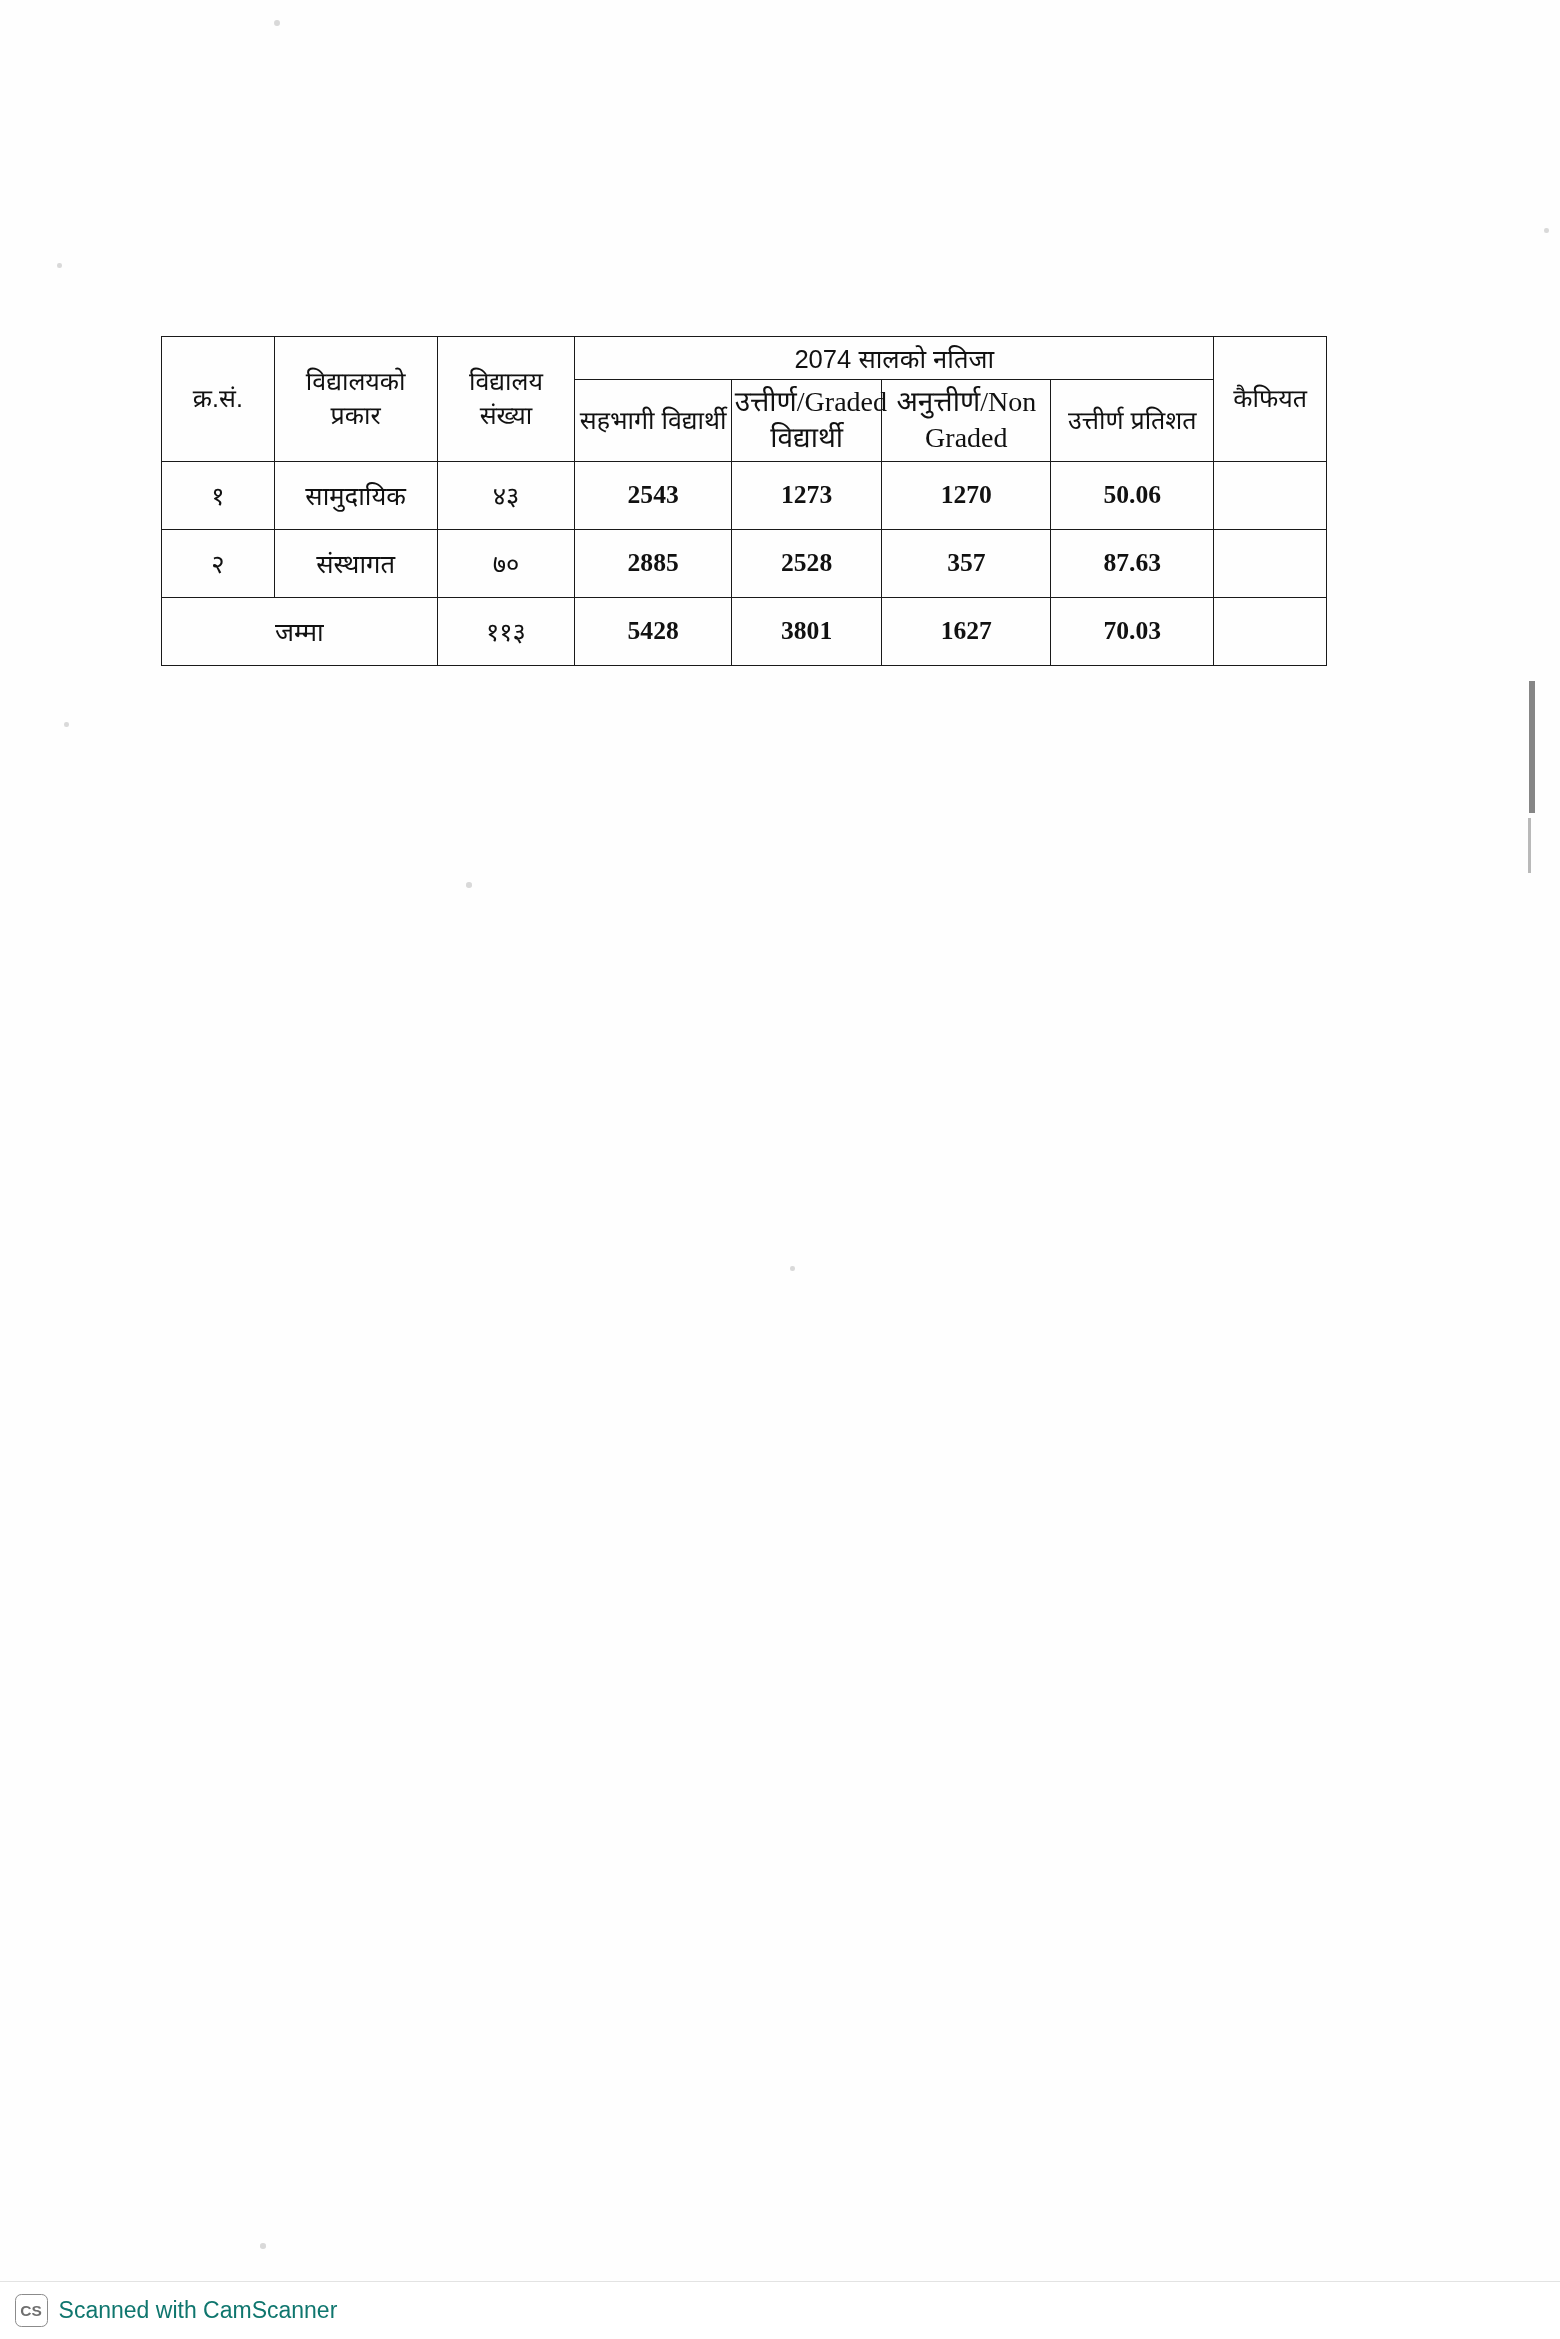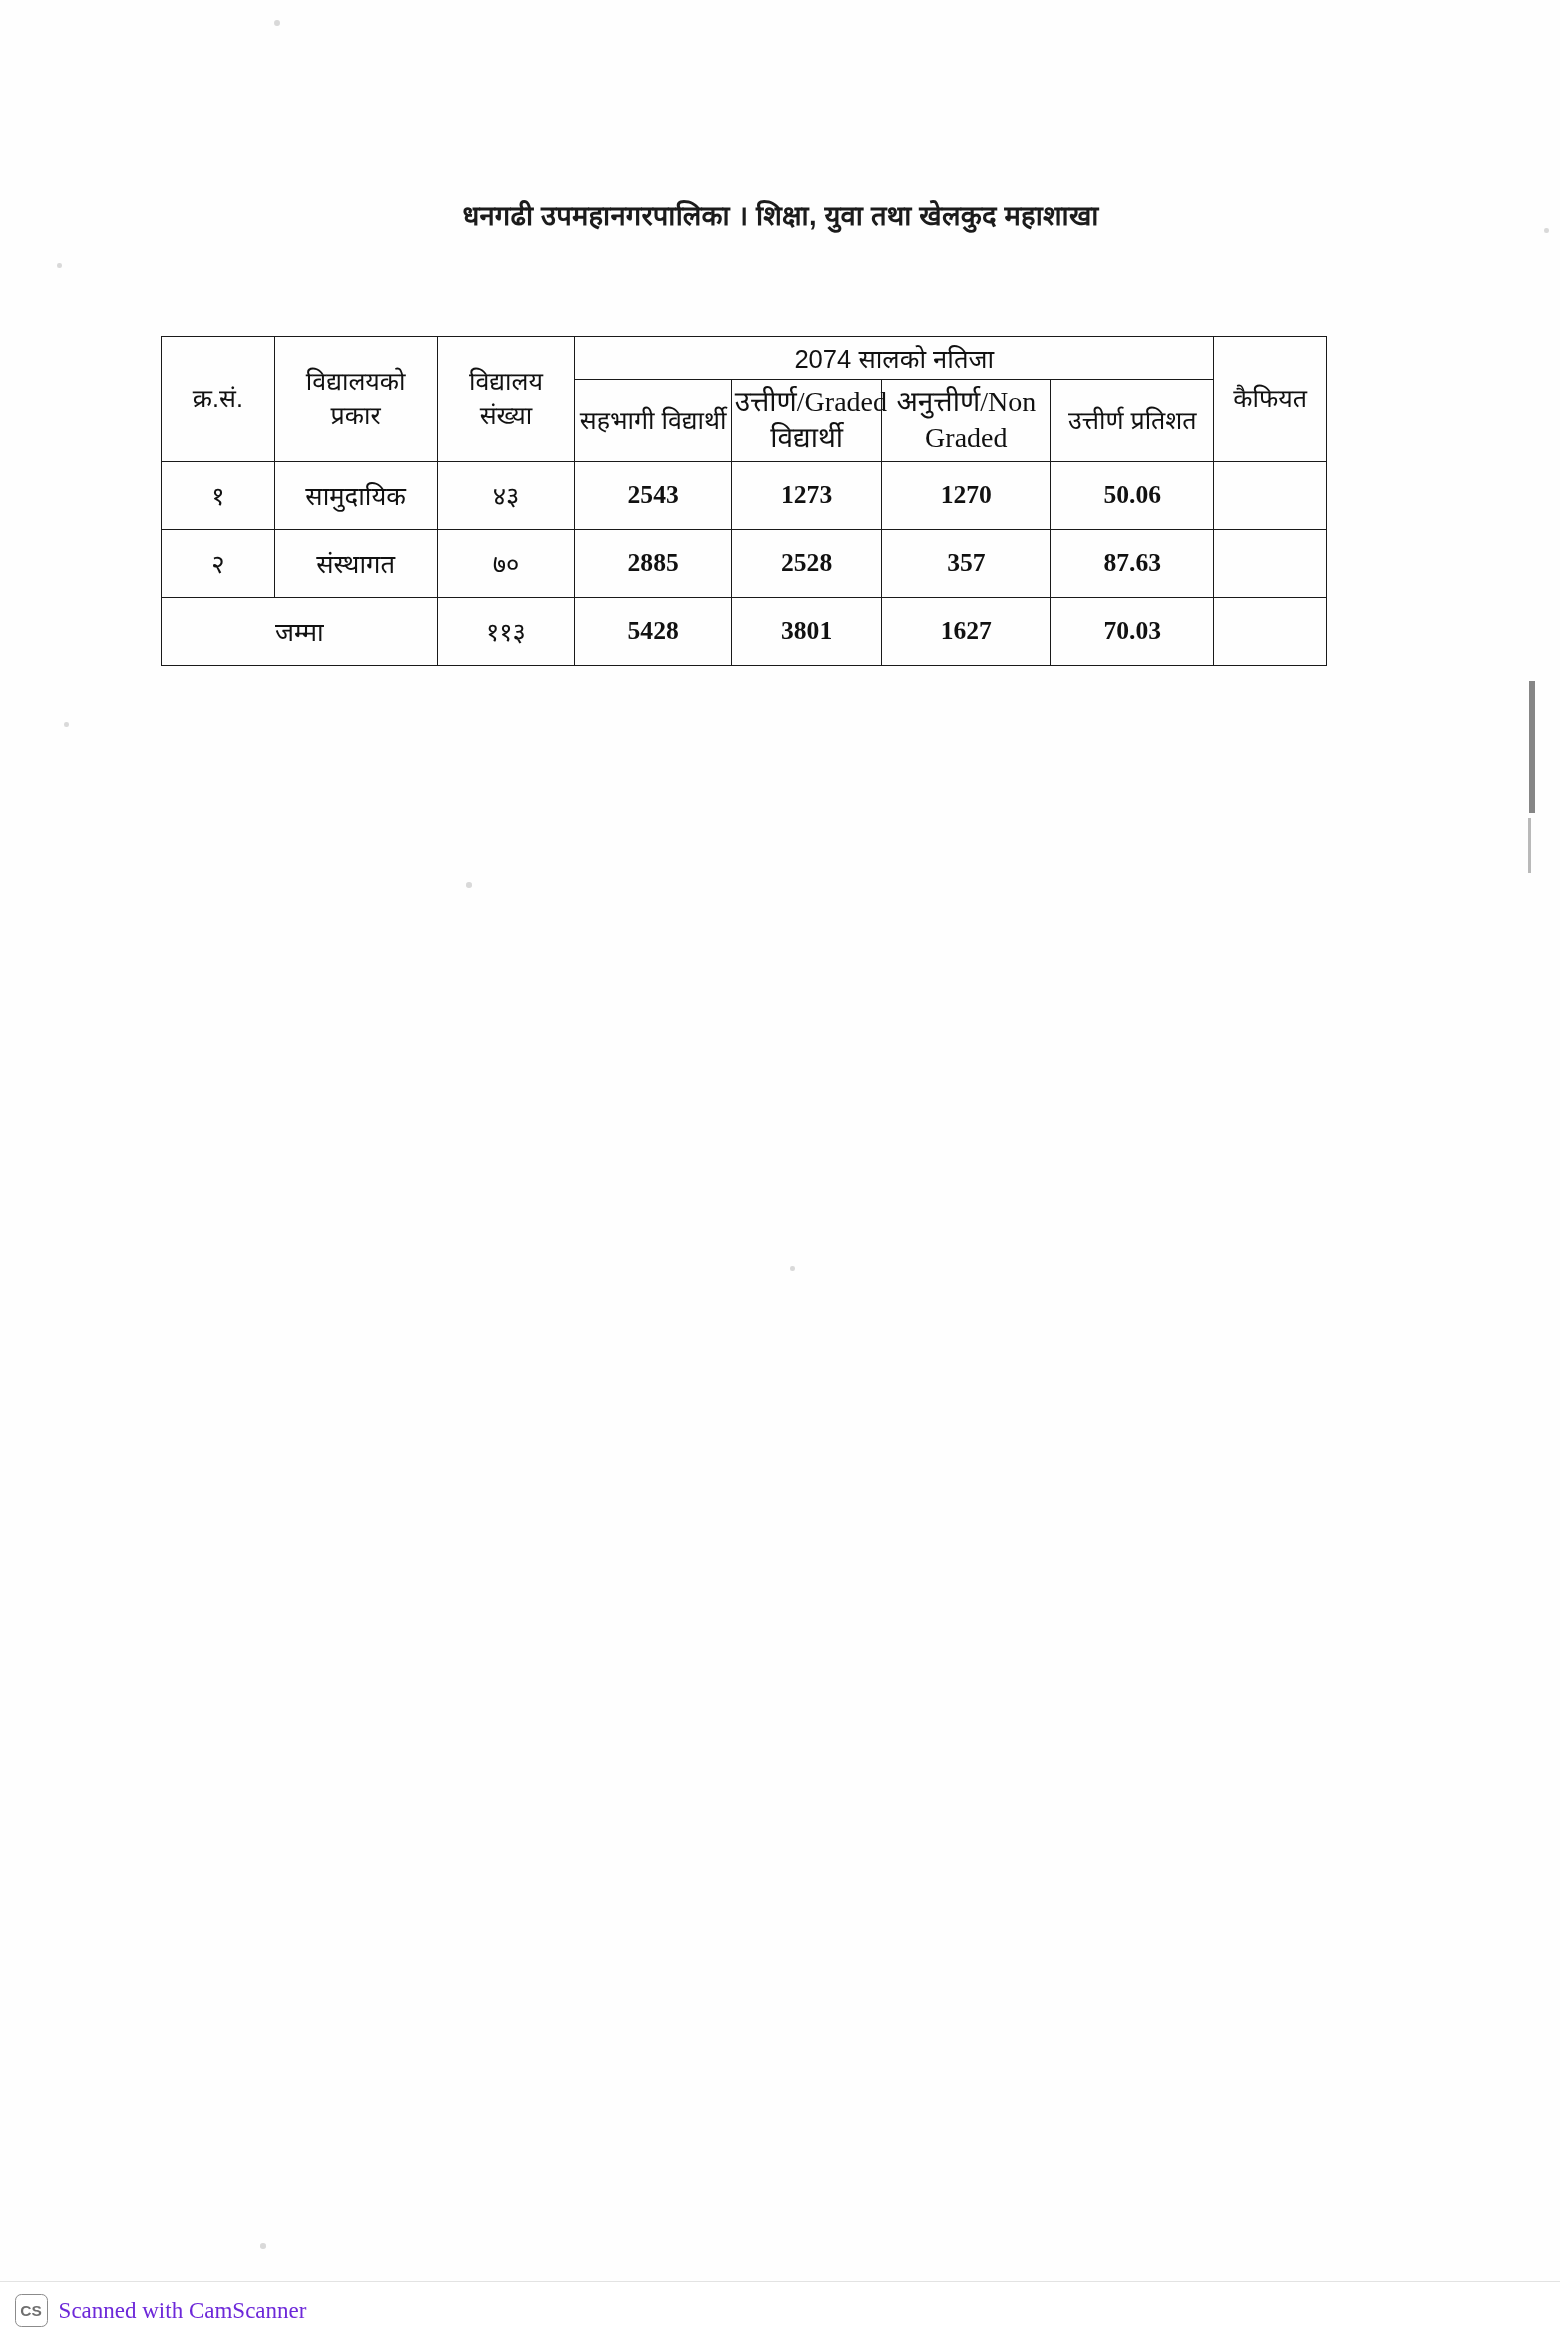--- a/index.html
+++ b/index.html
@@ -158,40 +158,39 @@
     font-weight: 700;
     display: flex;
     align-items: center;
     justify-content: center;
     font-family: "Liberation Sans", sans-serif;
     text-align: right;
   }
   .cs-text {
     margin-left: 11px;
     font-size: 23px;
-    color: #6d28d9;
-    font-family: Liberation Serif, serif;
+    color: #0f766e;
+    font-family: Liberation Sans, sans-serif;
   }
 </style>
 </head>
 <body>
 
 <div class="scan-page">
 
   <div class="speck" style="left:274px;top:20px;width:6.4px;height:6.4px;"></div>
   <div class="speck" style="left:57px;top:263px;width:4.6px;height:4.6px;"></div>
   <div class="speck" style="left:64px;top:722px;width:4.6px;height:4.6px;"></div>
   <div class="speck" style="left:466px;top:882px;width:5.5px;height:5.5px;"></div>
   <div class="speck" style="left:790px;top:1266px;width:4.6px;height:4.6px;"></div>
   <div class="speck" style="left:260px;top:2243px;width:5.5px;height:5.5px;"></div>
   <div class="speck" style="left:1544px;top:228px;width:4.6px;height:4.6px;"></div>
   <div class="right-edge-mark"></div>
   <div class="right-edge-mark2"></div>
 
-  <div class="doc-title">धनगढी उपमहानगरपालिका । शिक्षा, युवा तथा खेलकुद महाशाखा</div>
 
   <div class="table-wrap">
     <table class="result-table">
       <colgroup>
         <col class="c1">
           <col class="c2">
           <col class="c3">
           <col class="c4">
         <col class="c5">
           <col class="c6">

